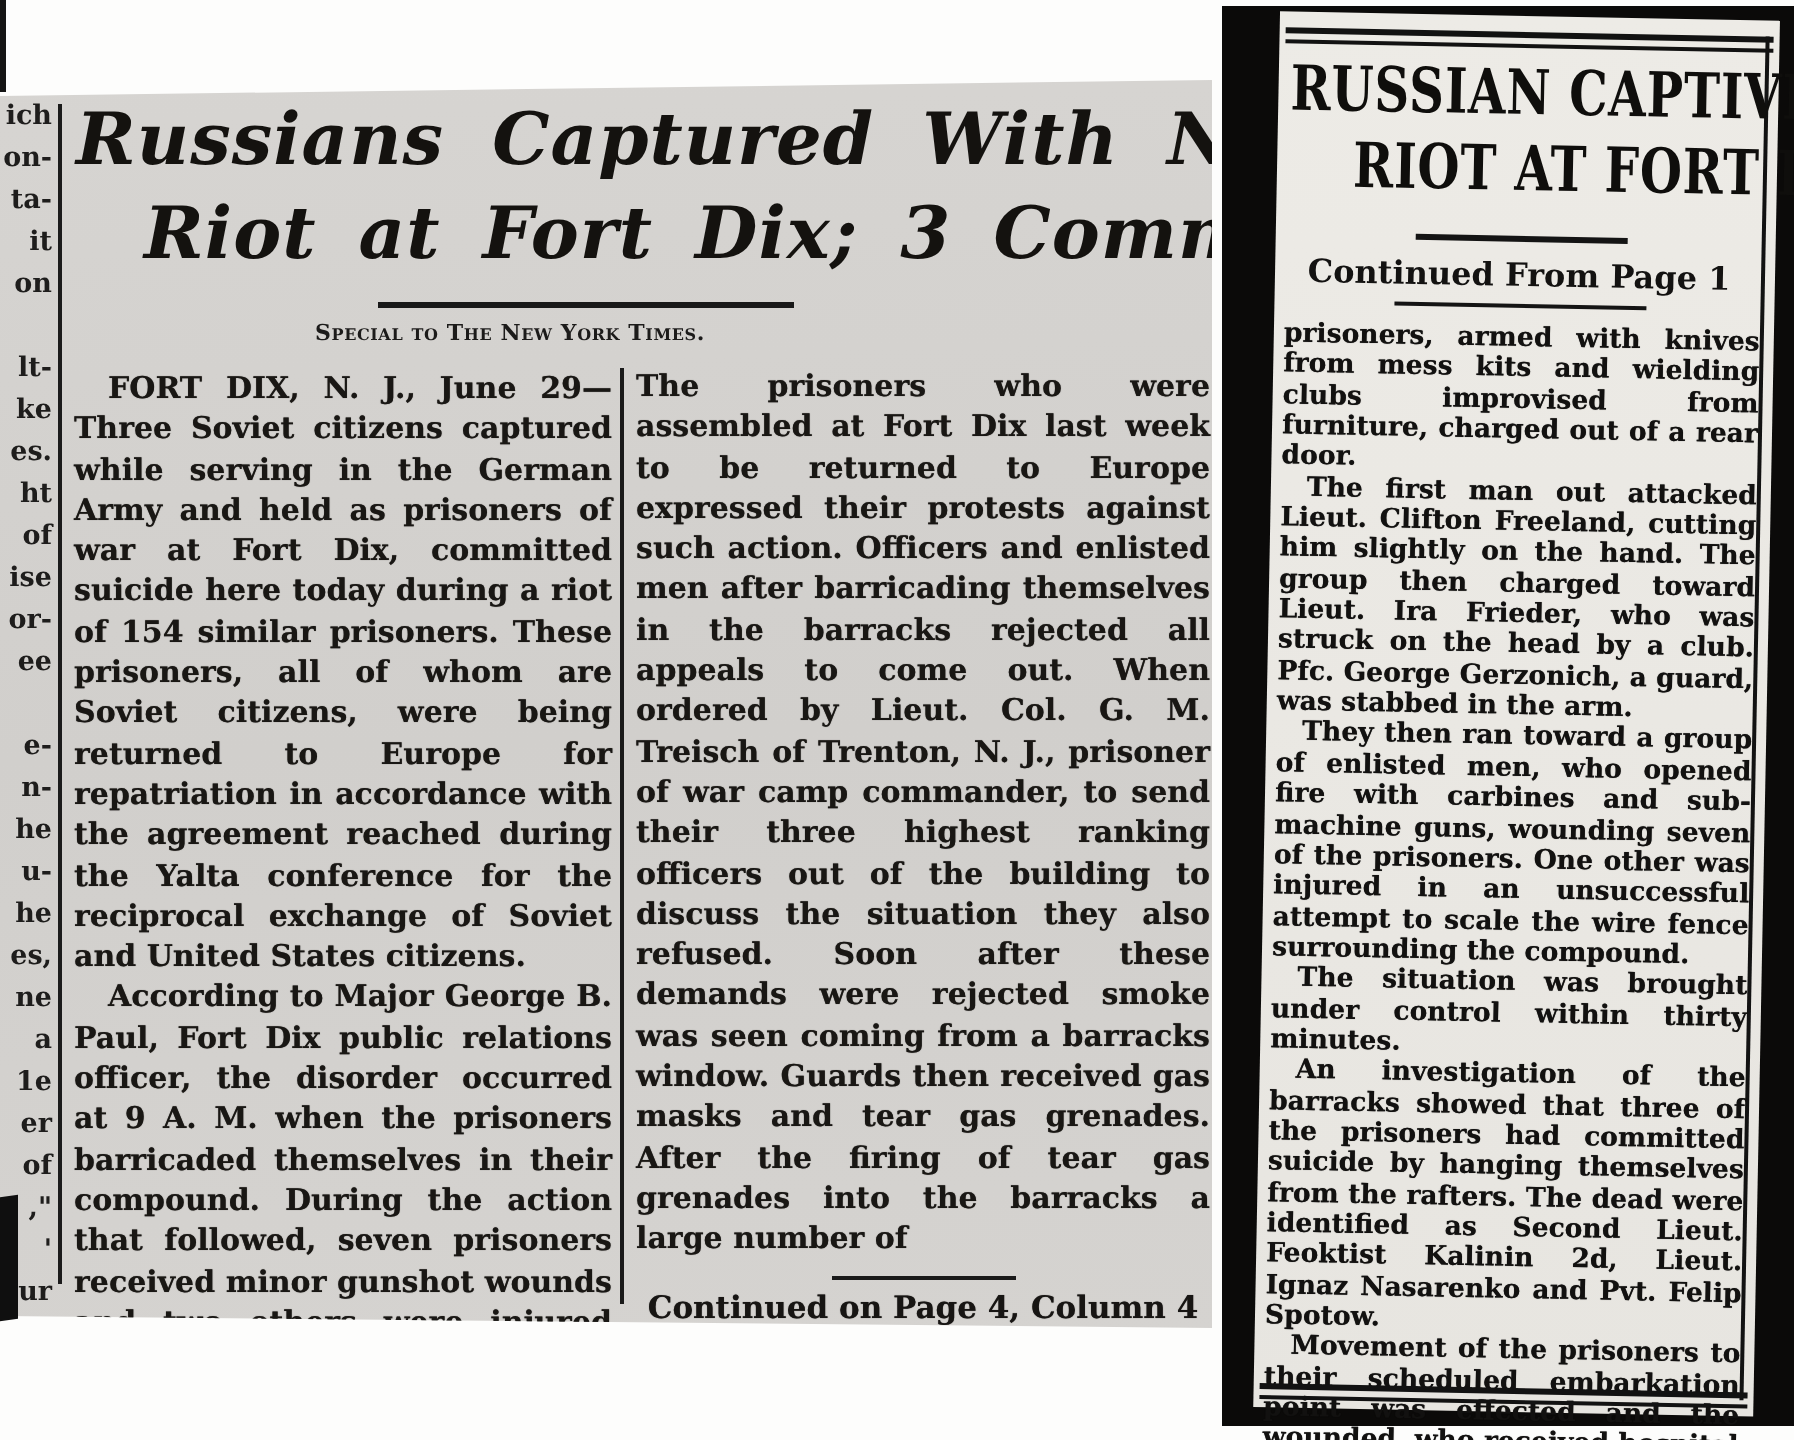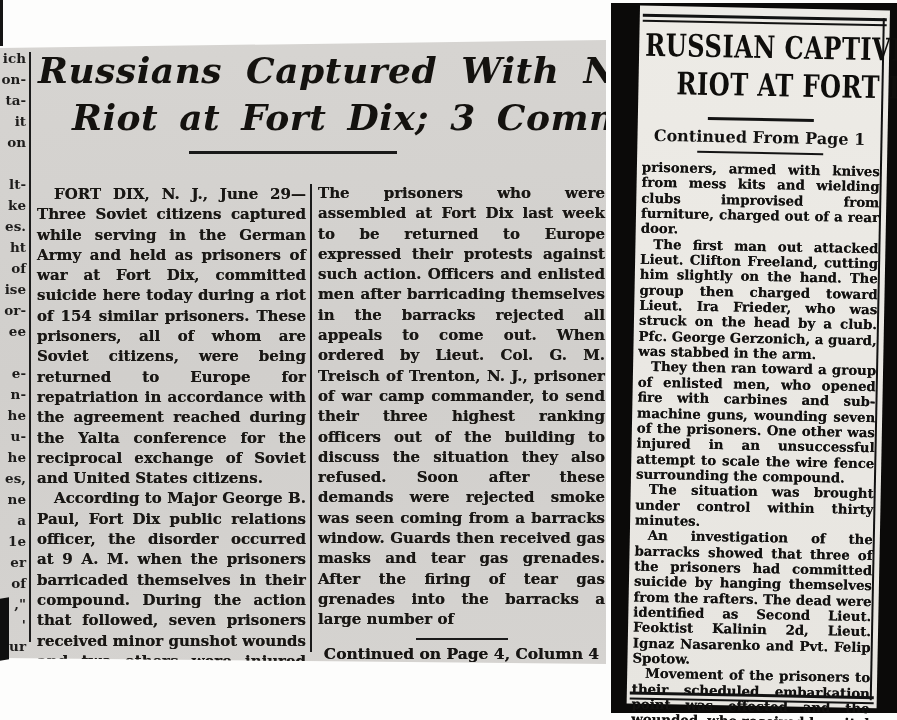--- a/index.html
+++ b/index.html
@@ -96,20 +96,21 @@
         <p class="frag-line">er</p>
         <p class="frag-line">of</p>
         <p class="frag-line">,"</p>
         <p class="frag-line">'</p>
         <p class="frag-line">ur</p>
       </div>
 
     <div class="headline-1">Russians Captured With Nazis</div>
     <div class="headline-2">Riot at Fort Dix; 3 Commit Suicide</div>
     <div class="headline-rule"></div>
+    <div class="byline">Special to The New York Times.</div>
 
     <div class="col-rule"></div>
 
     <div class="col-wrap" id="col1">
       <div class="col-text">
           <p class="para">FORT DIX, N. J., June 29—Three Soviet citizens captured while serving in the German Army and held as prisoners of war at Fort Dix, committed suicide here today during a riot of 154 similar prisoners. These prisoners, all of whom are Soviet citizens, were being returned to Europe for repatriation in accordance with the agreement reached during the Yalta conference for the reciprocal exchange of Soviet and United States citizens.</p>
           <p class="para">According to Major George B. Paul, Fort Dix public relations officer, the disorder occurred at 9 A. M. when the prisoners barricaded themselves in their compound. During the action that followed, seven prisoners received minor gunshot wounds and two others were injured slightly. Three</p>
         </div>
     </div>
 

